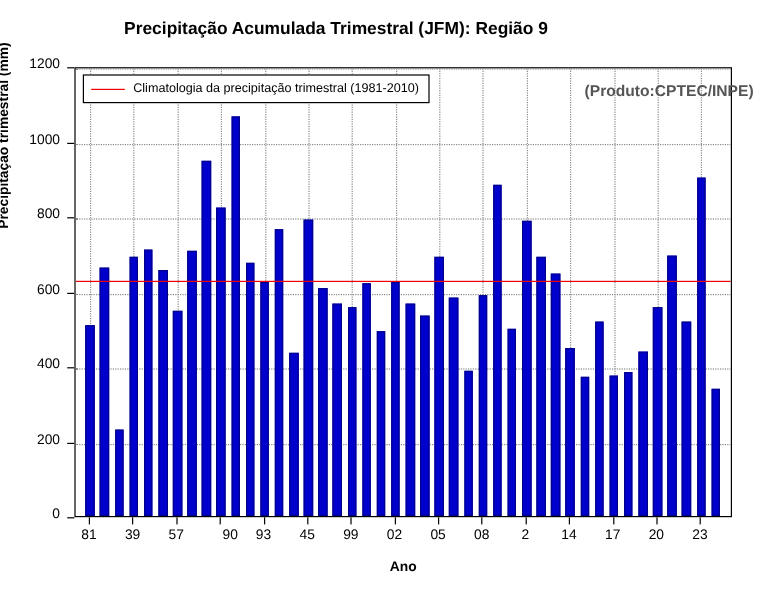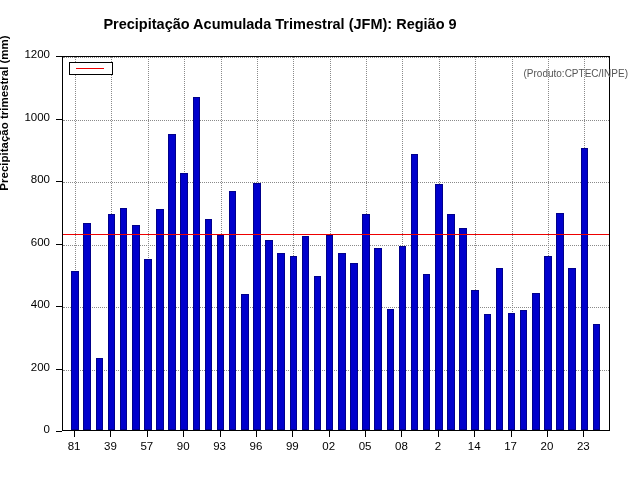--- a/index.html
+++ b/index.html
@@ -138,33 +138,35 @@
   }
   #legend-label {
     font-size: 10.5px;
     color: #000;
     white-space: nowrap;
   }
   #source-note {
     position: absolute;
     right: 12px;
     top: 68px;
-    font-size: 10px;
+    font-size: 13px;
     color: #555555;
     white-space: nowrap;
+    font-weight: bold;
   }
 </style>
 </head>
 <body>
 
 <div id="chart-root">
 
   <div id="chart-title">Precipitação Acumulada Trimestral (JFM): Região 9</div>
 
   <div id="y-axis-label">Precipitação trimestral (mm)</div>
+  <div id="x-axis-label">Ano</div>
 
   <div id="y-ticks">
       <div class="ytick-mark" style="left: 56px; top: 431px;"></div>
       <div class="ytick-label" style="left: 6px; top: 423px;">0</div>
       <div class="ytick-mark" style="left: 56px; top: 368.5px;"></div>
       <div class="ytick-label" style="left: 6px; top: 360.5px;">200</div>
       <div class="ytick-mark" style="left: 56px; top: 306px;"></div>
       <div class="ytick-label" style="left: 6px; top: 298px;">400</div>
       <div class="ytick-mark" style="left: 56px; top: 243.5px;"></div>
       <div class="ytick-label" style="left: 6px; top: 235.5px;">600</div>
@@ -176,25 +178,25 @@
       <div class="ytick-label" style="left: 6px; top: 48px;">1200</div>
     </div>
   <div id="x-ticks">
       <div class="xtick-mark" style="left: 74.1239px; top: 431px;"></div>
       <div class="xtick-label" style="left: 59.1239px; top: 440px;">81</div>
       <div class="xtick-mark" style="left: 110.496px; top: 431px;"></div>
       <div class="xtick-label" style="left: 95.4956px; top: 440px;">39</div>
       <div class="xtick-mark" style="left: 146.867px; top: 431px;"></div>
       <div class="xtick-label" style="left: 131.867px; top: 440px;">57</div>
       <div class="xtick-mark" style="left: 183.239px; top: 431px;"></div>
-      <div class="xtick-label" style="left: 168.239px; top: 440px;">90</div>
+      <div class="xtick-label" style="left: 168.239px; top: 440px; text-align: right;">90</div>
       <div class="xtick-mark" style="left: 219.611px; top: 431px;"></div>
       <div class="xtick-label" style="left: 204.611px; top: 440px;">93</div>
       <div class="xtick-mark" style="left: 255.982px; top: 431px;"></div>
-      <div class="xtick-label" style="left: 240.982px; top: 440px;">96</div>
+      <div class="xtick-label" style="left: 240.982px; top: 440px;">45</div>
       <div class="xtick-mark" style="left: 292.354px; top: 431px;"></div>
       <div class="xtick-label" style="left: 277.354px; top: 440px;">99</div>
       <div class="xtick-mark" style="left: 328.726px; top: 431px;"></div>
       <div class="xtick-label" style="left: 313.726px; top: 440px;">02</div>
       <div class="xtick-mark" style="left: 365.097px; top: 431px;"></div>
       <div class="xtick-label" style="left: 350.097px; top: 440px;">05</div>
       <div class="xtick-mark" style="left: 401.469px; top: 431px;"></div>
       <div class="xtick-label" style="left: 386.469px; top: 440px;">08</div>
       <div class="xtick-mark" style="left: 437.841px; top: 431px;"></div>
       <div class="xtick-label" style="left: 422.841px; top: 440px;">2</div>
@@ -278,17 +280,18 @@
         <div class="bar" title="21: 693 mm" style="left: 493.321px; width: 7.51681px; height: 216.562px; background: rgb(0, 0, 204);"></div>
         <div class="bar" title="22: 518 mm" style="left: 505.445px; width: 7.51681px; height: 161.875px; background: rgb(0, 0, 204);"></div>
         <div class="bar" title="23: 904 mm" style="left: 517.569px; width: 7.51681px; height: 282.5px; background: rgb(0, 0, 204);"></div>
         <div class="bar" title="24: 339 mm" style="left: 529.693px; width: 7.51681px; height: 105.938px; background: rgb(0, 0, 204);"></div>
       </div>
     <div id="clim-line" style="top: 177.188px; border-top-color: rgb(238, 0, 0);"></div>
   </div>
 
   <div id="legend">
     <div id="legend-swatch" style="border-top-color: rgb(238, 0, 0);"></div>
+    <div id="legend-label">Climatologia da precipitação trimestral (1981-2010)</div>
   </div>
 
   <div id="source-note">(Produto:CPTEC/INPE)</div>
 
 </div>
 
 </body></html>

